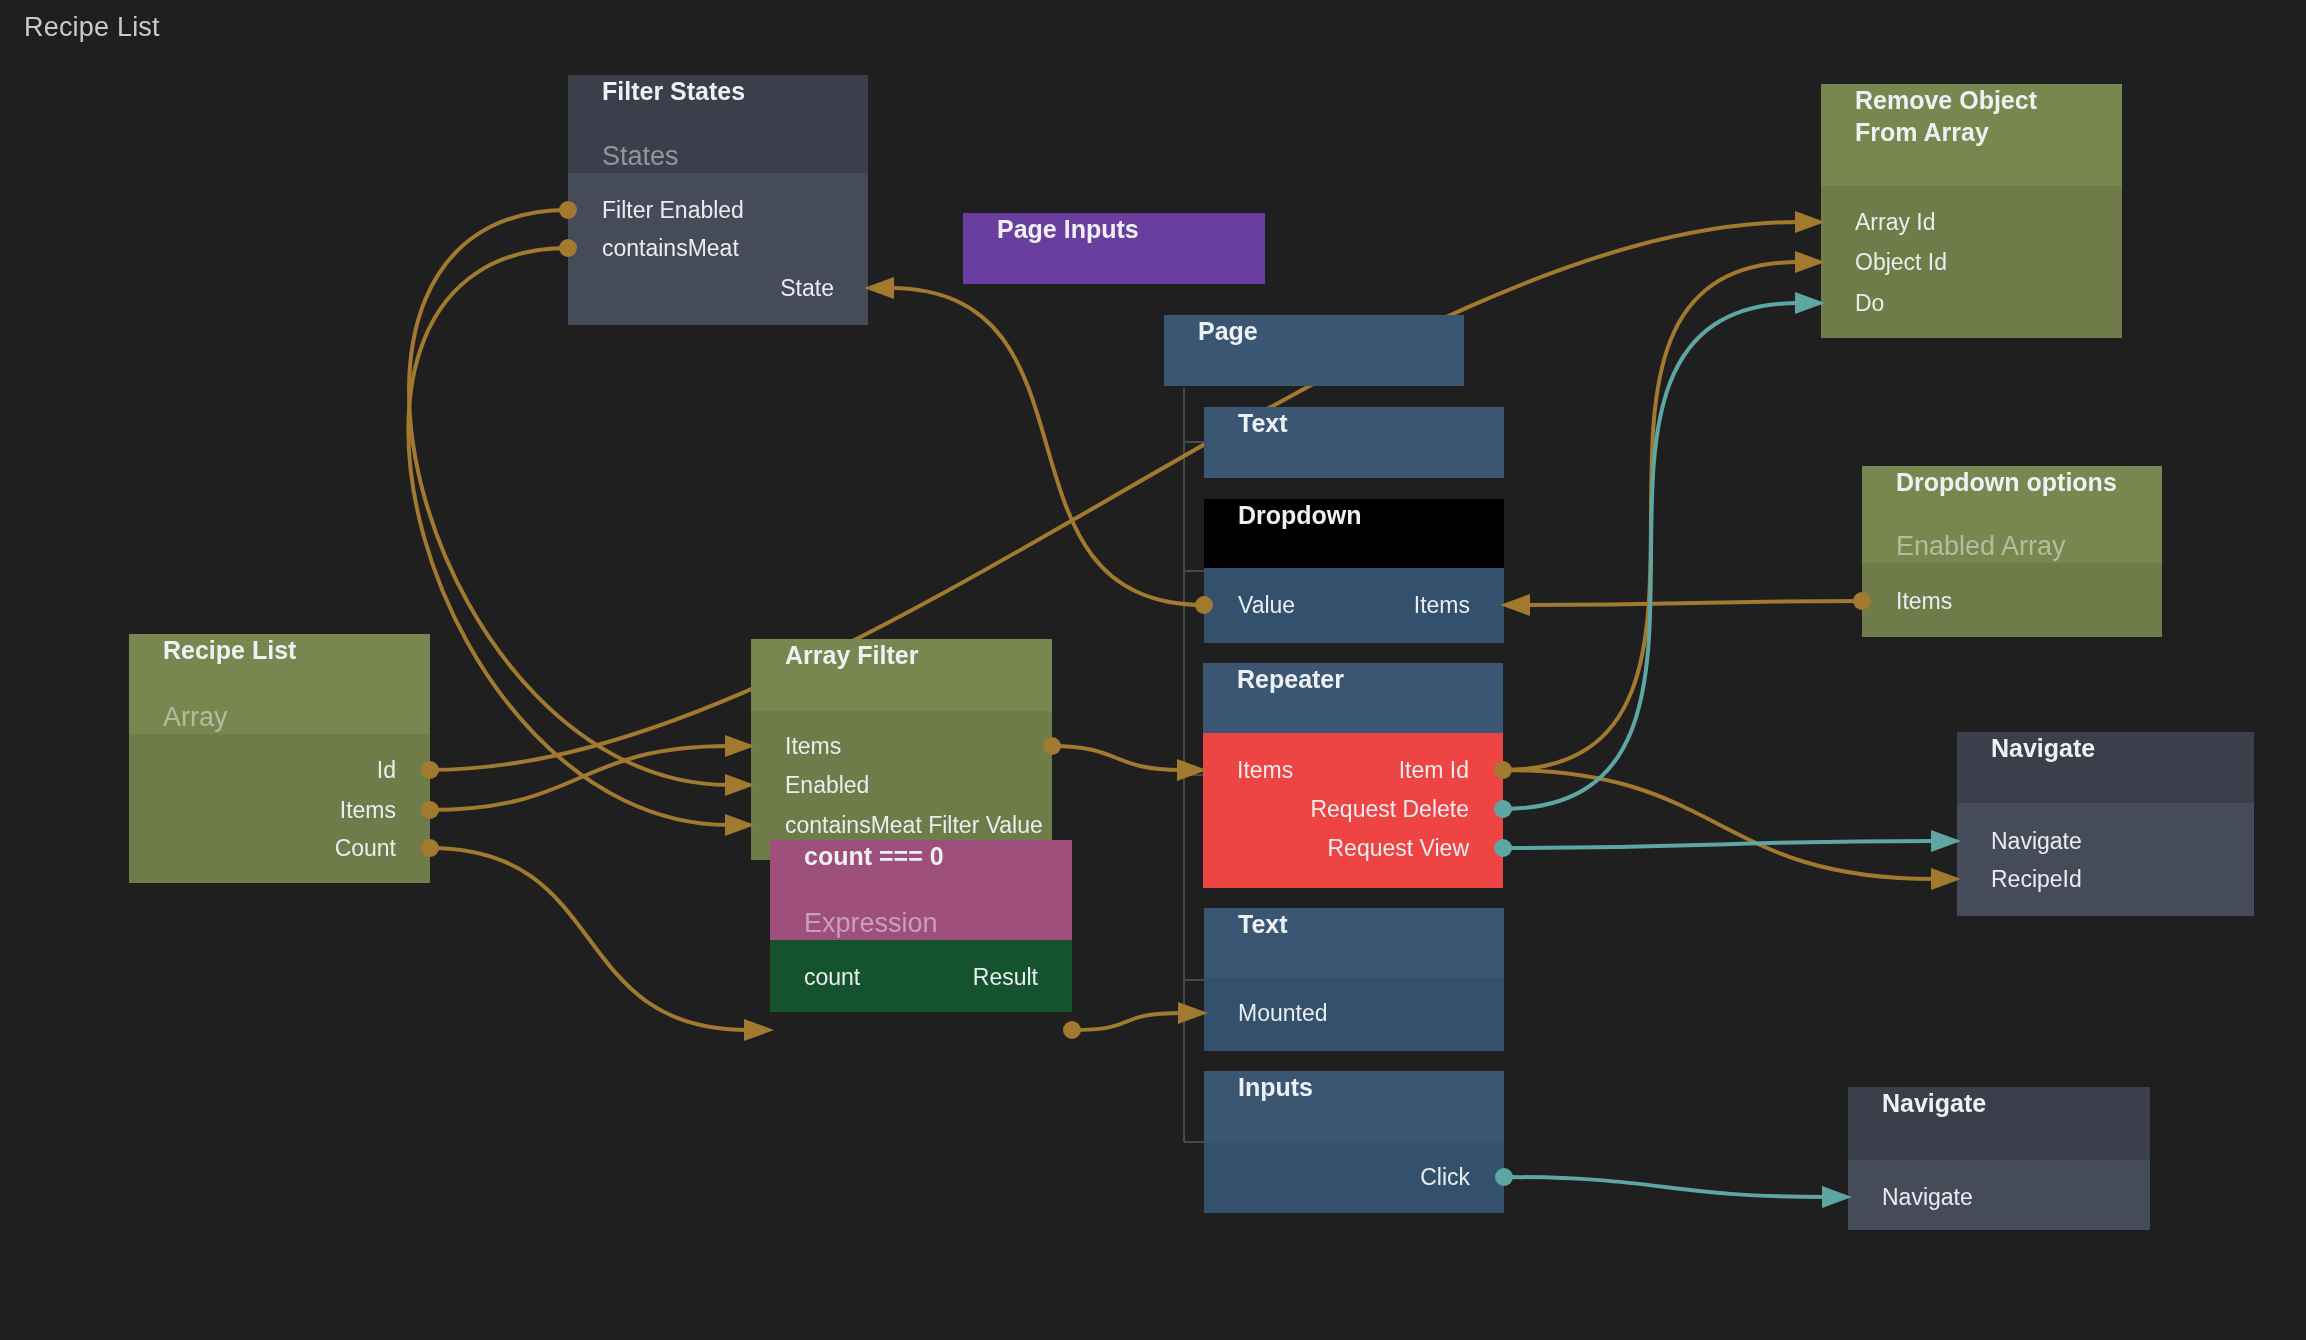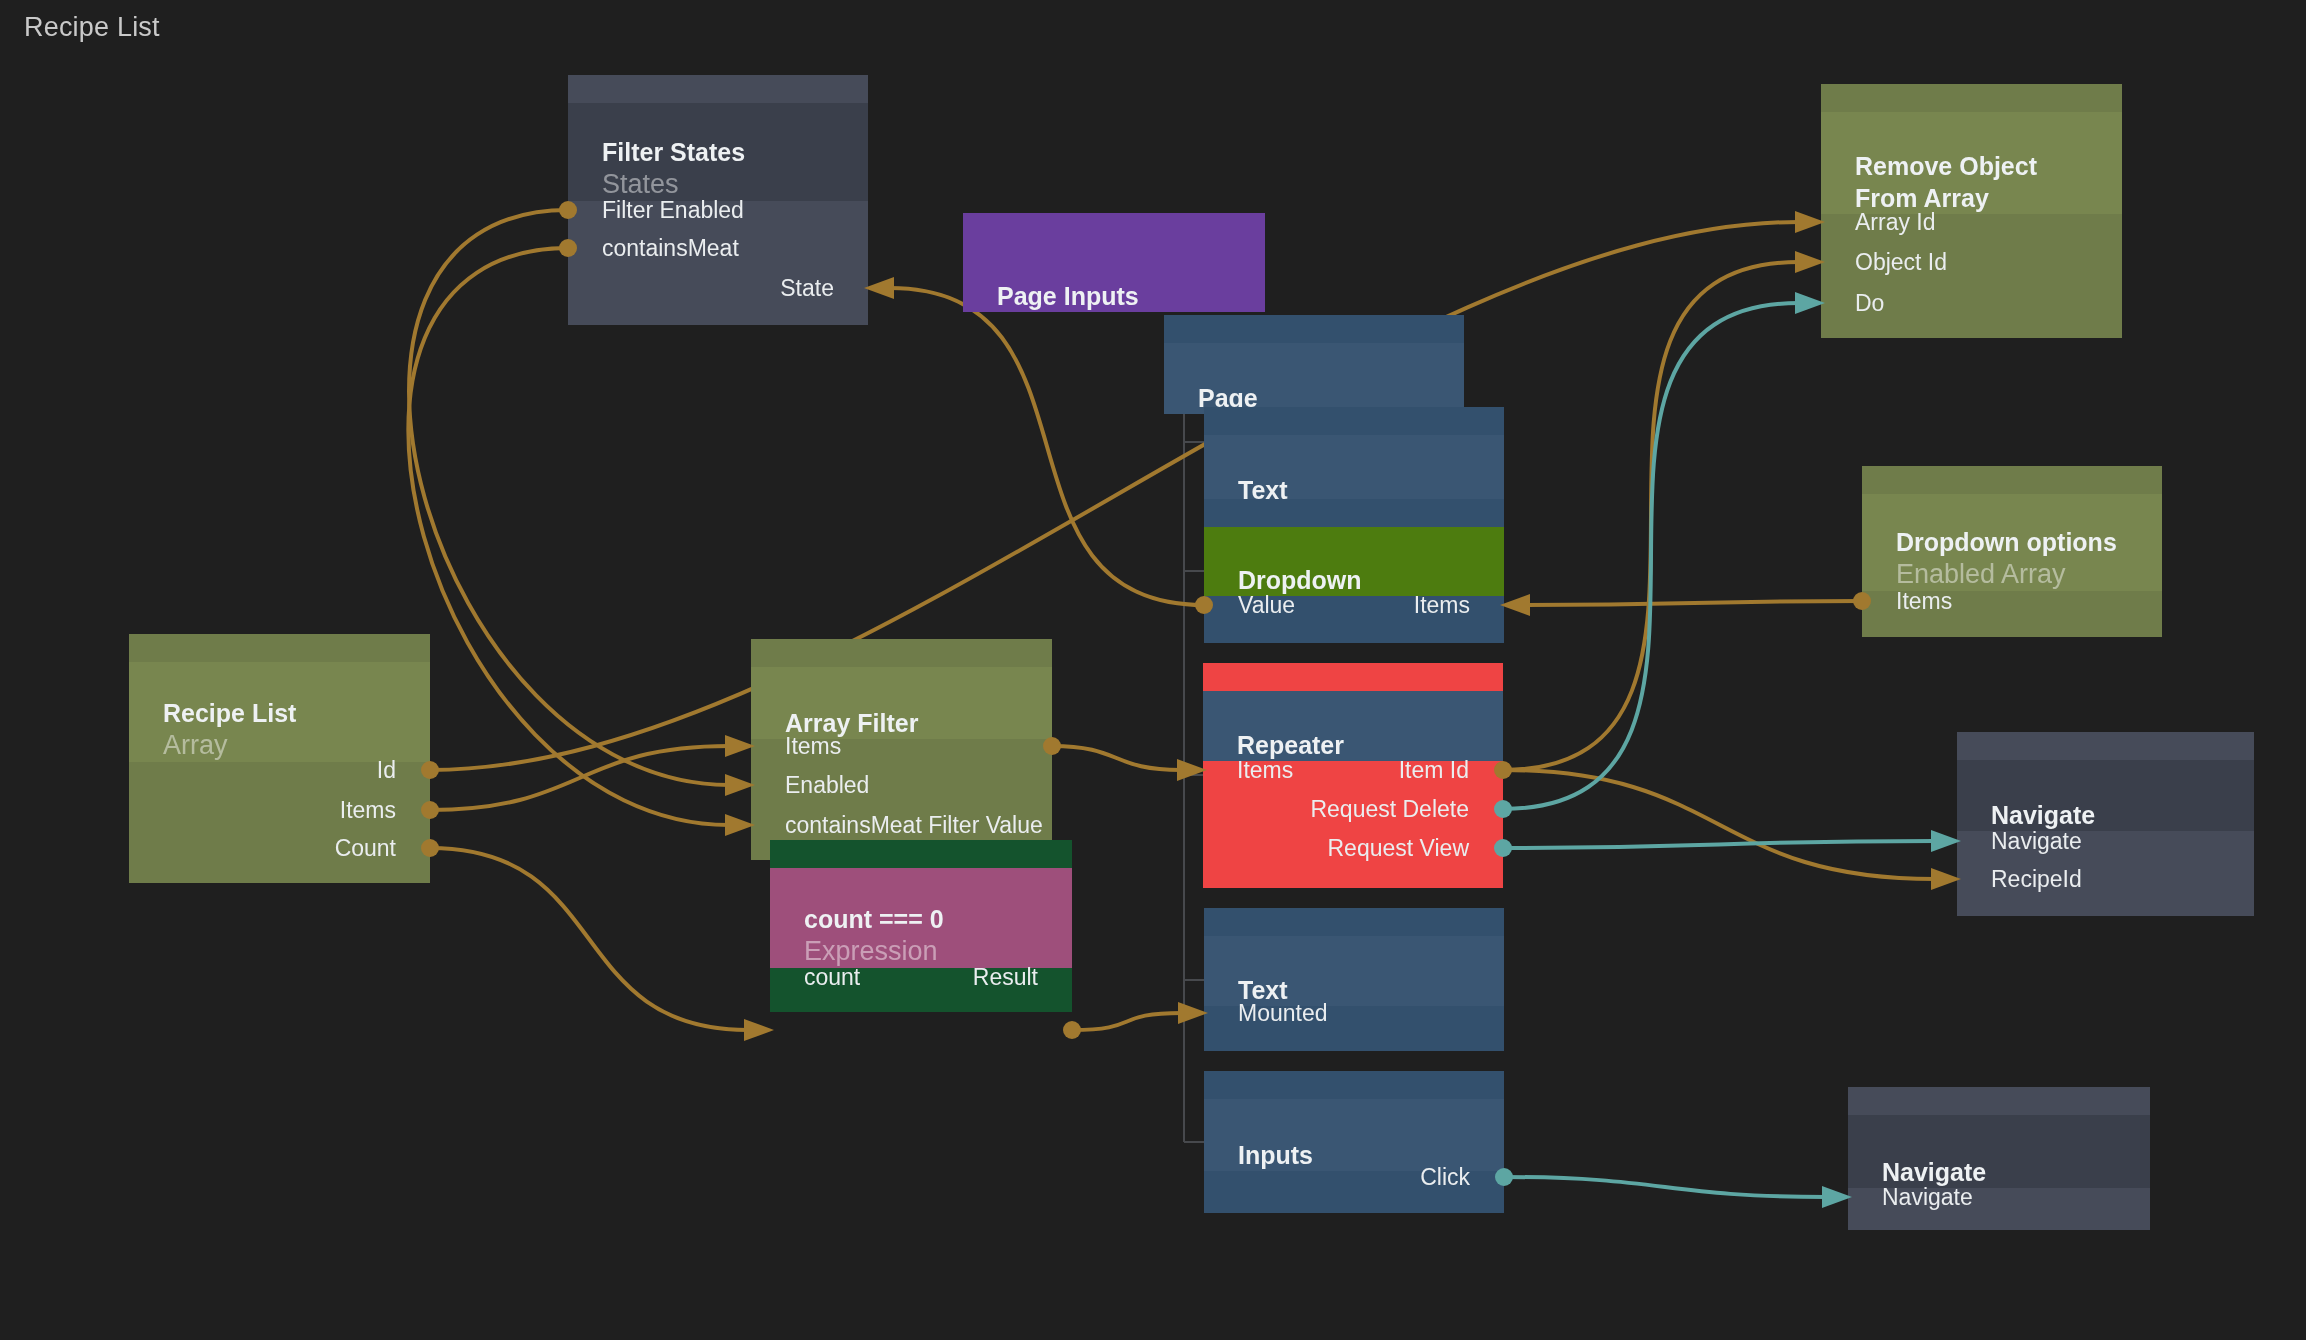--- a/index.html
+++ b/index.html
@@ -12,22 +12,22 @@
   #canvas{position:relative;width:2306px;height:1340px;}
   #canvas-title{
     position:absolute;left:24px;top:12px;z-index:4;
     font-size:27px;color:#c9c9c9;letter-spacing:.2px;
   }
   svg.layer{position:absolute;left:0;top:0;width:2306px;height:1340px;}
   #wires-layer{z-index:1;}
   #connectors-layer{z-index:3;pointer-events:none;}
   .node{position:absolute;z-index:2;box-sizing:border-box;}
   .node-header{
-    display:flex;flex-direction:column;justify-content:flex-end;
-    padding:0 34px;box-sizing:border-box;margin-top:28px;
+    display:flex;flex-direction:column;justify-content:space-between;
+    padding:0 34px;box-sizing:border-box;
   }
   .node-title{
     font-size:25px;font-weight:600;color:#eef1f3;line-height:1.28;
   }
   .node-subtitle{
     font-size:27px;font-weight:400;color:rgba(255,255,255,.45);line-height:1.22;
   }
   .port-label{
     position:absolute;transform:translateY(-50%);
     font-size:23px;color:#eaedef;white-space:nowrap;line-height:1;
@@ -123,21 +123,21 @@
       <div class="node-header" style="height: 71px; background: rgb(58, 86, 115);">
         <div class="node-title">Page</div>
       </div>
     </div>
     <div class="node" style="left: 1204px; top: 407px; width: 300px; height: 71px; background: rgb(51, 80, 109);">
       <div class="node-header" style="height: 71px; background: rgb(58, 86, 115);">
         <div class="node-title">Text</div>
       </div>
     </div>
     <div class="node" style="left: 1204px; top: 499px; width: 300px; height: 144px; background: rgb(51, 80, 109);">
-      <div class="node-header" style="height: 69px; background: #4d7c0f;">
+      <div class="node-header" style="height: 69px; background: #000000;">
         <div class="node-title">Dropdown</div>
       </div>
       <div class="port-label pl" style="top: 106px;">Value</div>
       <div class="port-label pr" style="top: 106px;">Items</div>
     </div>
     <div class="node" style="left: 1203px; top: 663px; width: 300px; height: 225px; background: #ef4444;">
       <div class="node-header" style="height: 70px; background: rgb(58, 86, 115);">
         <div class="node-title">Repeater</div>
       </div>
       <div class="port-label pl" style="top: 107px;">Items</div>

